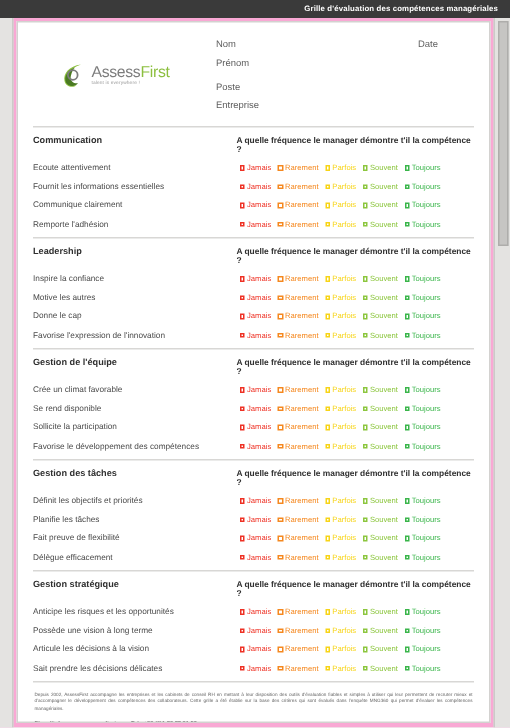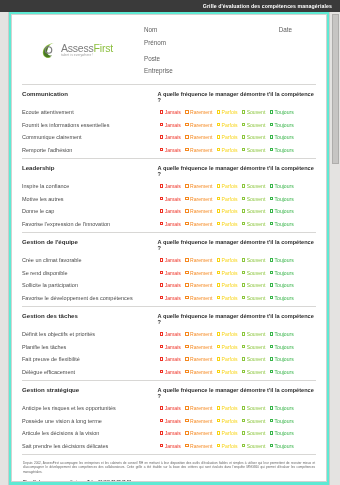--- a/index.html
+++ b/index.html
@@ -2,21 +2,21 @@
 <html><head>
 <meta charset="utf-8">
 <style>
   * { box-sizing: border-box; margin: 0; padding: 0; }
   html, body {
     width: 340px; height: 485px;
     font-family: "Liberation Sans", sans-serif;
     background: #e9e9e9;
     overflow: hidden;
   }
-  .viewer { position: relative; width: 340px; height: 485px; background: #5eead4; }
+  .viewer { position: relative; width: 340px; height: 485px; background: #f9a8d4; }
 
   
   .titlebar {
     height: 12px; background: #3a3a3a; width: 100%;
     display: flex; align-items: center; justify-content: flex-end;
     padding-right: 8px;
   }
   .titlebar .t {
     color: #ffffff; font-size: 5.2px; font-weight: bold; letter-spacing: .1px;
   }

